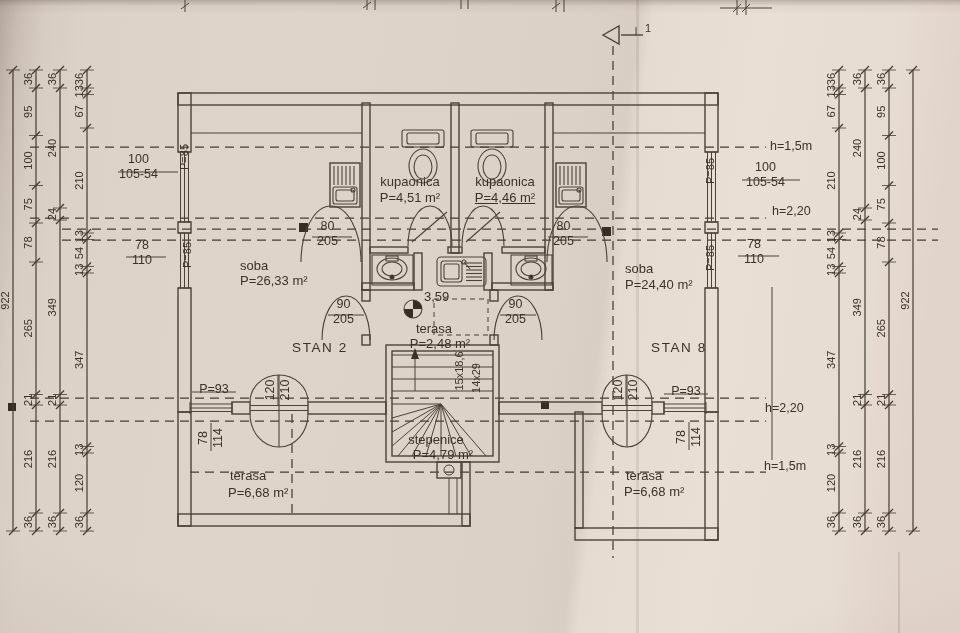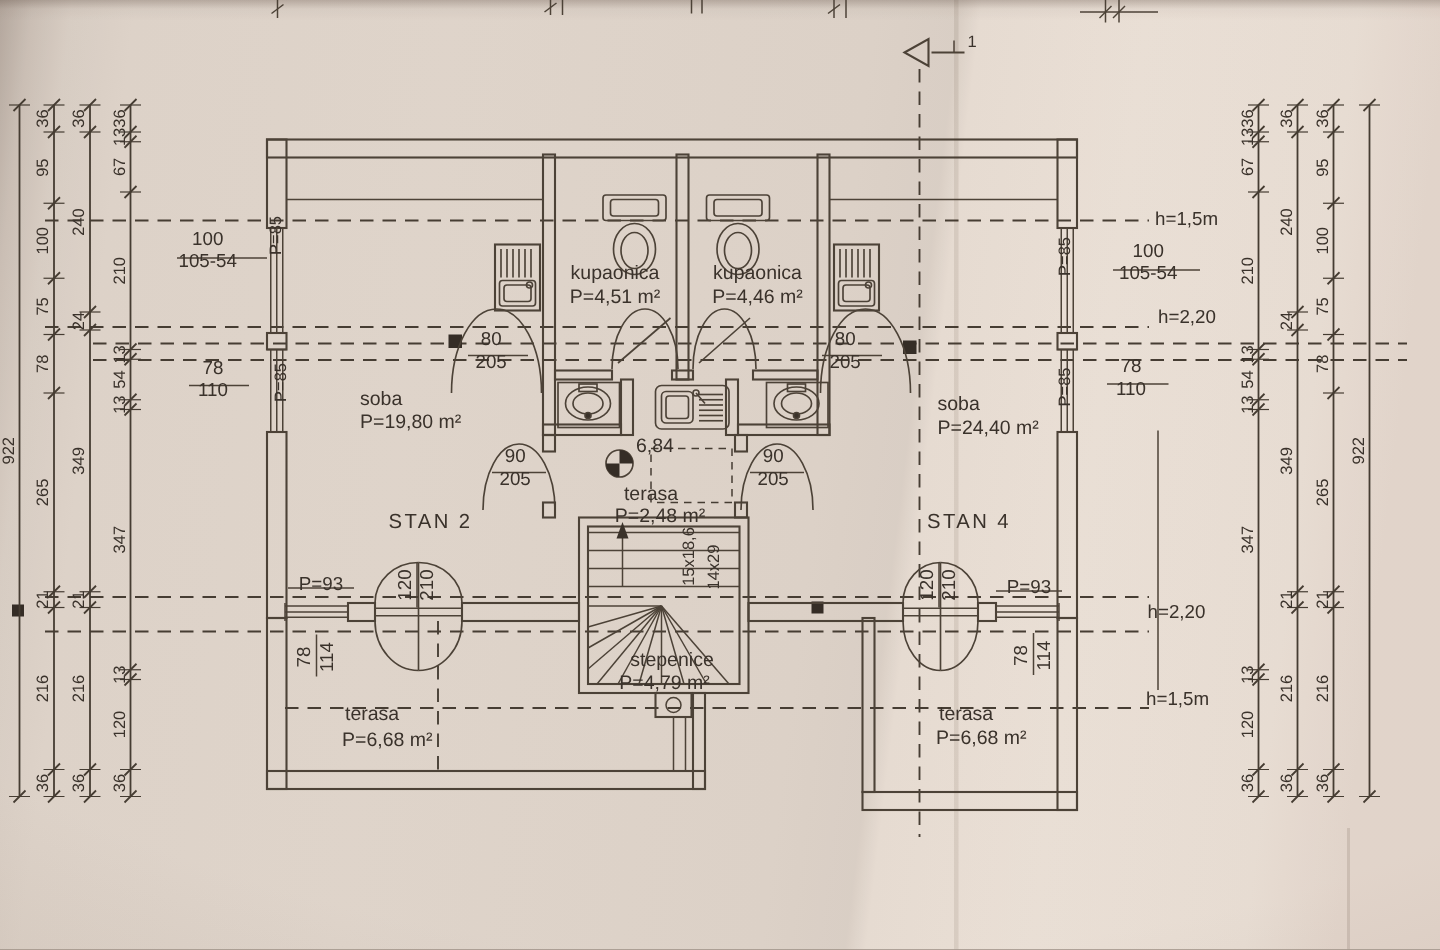--- a/index.html
+++ b/index.html
@@ -8,21 +8,21 @@
       radial-gradient(140% 120% at 55% 35%, rgba(255,255,255,0.10) 0 55%, rgba(90,68,52,0.16) 100%),
       linear-gradient(180deg, rgba(70,50,38,0.30) 0px, rgba(70,50,38,0.05) 6px, rgba(0,0,0,0) 14px),
       linear-gradient(97deg,#ab9d92 0px,#c4b7ac 22px,#d3c7bc 48px,#d9cdc2 90px,#dbcfc4 300px,#d8ccc1 580px,#d5c9be 636px,#e3d7cc 650px,#e7dbd0 760px,#e4d8cd 900px,#decfc4 960px);
     font-family:"Liberation Sans",sans-serif;color:#3a322b;}
   #photo:after{content:"";position:absolute;left:636px;top:0;width:3px;height:633px;background:rgba(80,58,42,0.10);}
   #crease-br{position:absolute;left:898px;top:552px;width:2px;height:81px;background:rgba(80,58,42,0.14);}
   svg{position:absolute;left:0;top:0;}
   .lb{position:absolute;white-space:nowrap;font-size:13px;line-height:1.2;}
   .ctr{transform:translateX(-50%);text-align:center;}
   .rot{transform:translate(-50%,-50%) rotate(-90deg);}
-  .stan{font-size:13.5px;letter-spacing:1.6px;}
+  .stan{font-size:13.5px;letter-spacing:1.6px;margin-left:33px;}
   .frac{display:flex;flex-direction:column;align-items:center;line-height:1.05;font-size:12.5px;}
   .frac span{padding:0 2px 2px 2px;}
   .dim-note{font-size:11px;}
   .hlab{font-size:12.5px;}
   .p85{font-size:11px;}
   .sec1{font-size:11px;}
   .w{fill:none;stroke:#4c4237;stroke-width:1.4px;}
   .ln{stroke:#4c4237;stroke-width:1.4px;fill:none;}
   .t1{stroke:#4c4237;stroke-width:1px;fill:none;}
   .fx{stroke:#4c4237;stroke-width:1.1px;fill:none;}
@@ -482,38 +482,38 @@
         <line x1="913" y1="70" x2="913" y2="531" class="dl"></line>
         <line x1="906" y1="70" x2="920" y2="70" class="dl thin"></line>
         <line x1="909" y1="74" x2="917" y2="66" class="dl"></line>
         <line x1="906" y1="531" x2="920" y2="531" class="dl thin"></line>
         <line x1="909" y1="535" x2="917" y2="527" class="dl"></line>
         <text class="dt" transform="translate(909 300.5) rotate(-90)">922</text>
       </g>
   </svg>
 
   <div class="lb" style="left:240px;top:258px;"><span>soba</span></div>
-  <div class="lb" style="left:240px;top:273px;"><span>P=19,80 m²</span></div>
+  <div class="lb" style="left:240px;top:273px;"><span>P=26,33 m²</span></div>
   <div class="lb ctr" style="left:410px;top:174px;"><span>kupaonica</span></div>
   <div class="lb ctr" style="left:410px;top:190px;text-align:right;"><span>P=4,51 m²</span></div>
   <div class="lb ctr" style="left:505px;top:174px;"><span>kupaonica</span></div>
-  <div class="lb ctr" style="left:505px;top:190px;"><span>P=4,46 m²</span></div>
+  <div class="lb ctr" style="left:505px;top:190px;text-decoration:underline;"><span>P=4,46 m²</span></div>
   <div class="lb" style="left:625px;top:261px;"><span>soba</span></div>
   <div class="lb" style="left:625px;top:277px;"><span>P=24,40 m²</span></div>
   <div class="lb ctr" style="left:434px;top:321px;"><span>terasa</span></div>
   <div class="lb ctr" style="left:440px;top:336px;"><span>P=2,48 m²</span></div>
-  <div class="lb ctr" style="left:448px;top:432px;"><span>stepenice</span></div>
+  <div class="lb ctr" style="left:436px;top:432px;"><span>stepenice</span></div>
   <div class="lb ctr" style="left:443px;top:447px;"><span>P=4,79 m²</span></div>
   <div class="lb" style="left:230px;top:468px;"><span>terasa</span></div>
   <div class="lb" style="left:228px;top:485px;"><span>P=6,68 m²</span></div>
   <div class="lb" style="left:626px;top:468px;"><span>terasa</span></div>
   <div class="lb" style="left:624px;top:484px;"><span>P=6,68 m²</span></div>
   <div class="lb ctr stan" style="left:287px;top:340px;"><span>STAN 2</span></div>
-  <div class="lb ctr stan" style="left:646px;top:340px;"><span>STAN 4</span></div>
-  <div class="lb" style="left:424px;top:289px;"><span>6,84</span></div>
+  <div class="lb ctr stan" style="left:646px;top:340px;"><span>STAN 8</span></div>
+  <div class="lb" style="left:424px;top:289px;"><span>3,59</span></div>
 
   <div class="lb frac" style="left:117px;top:153px;">
     <span>100</span>
       <span>105-54</span>
     </div>
   <div class="lb frac" style="left:744px;top:161px;">
     <span>100</span>
       <span>105-54</span>
     </div>
   <div class="lb frac" style="left:130px;top:239px;">

